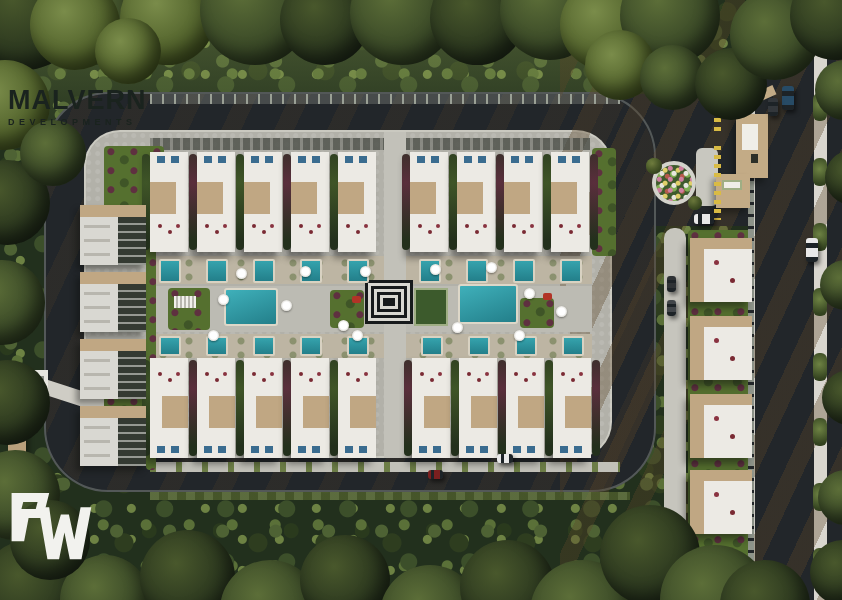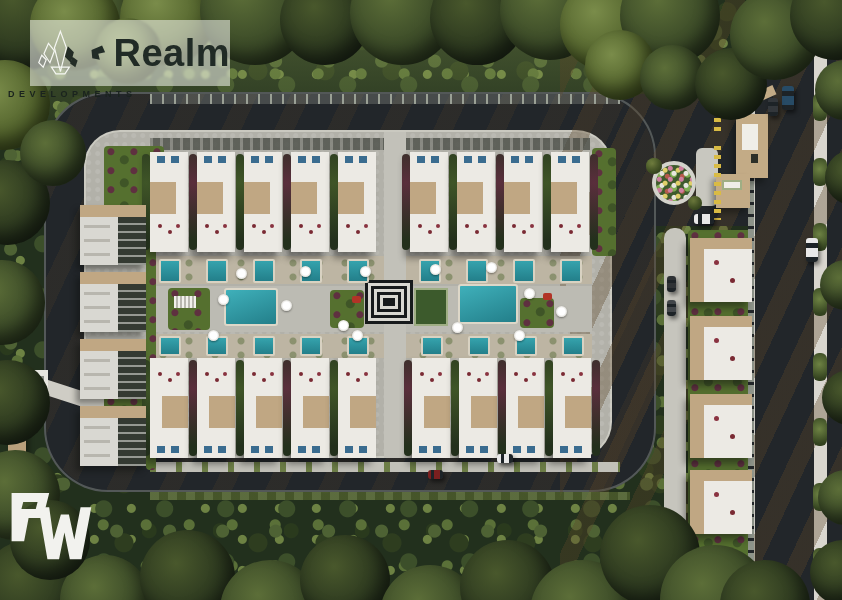--- a/index.html
+++ b/index.html
@@ -182,39 +182,22 @@
   </div>
   <div class="abs crosswalk" style="left:714px;top:100px;height:34px;"></div>
   <div class="abs crosswalk" style="left:714px;top:146px;height:74px;"></div>
 
   <div class="abs left-wall"></div>
   <div class="abs left-sign">
       <i></i>
     </div>
   <div class="abs road-glyph"></div>
 
-  <div class="abs realm-box">
-    <svg width="54" height="56" viewBox="0 0 60 62">
-      <g fill="none" stroke="#f6f7f3" stroke-width="1.6">
-        <path d="M30 2 L38 24 L30 56 L22 24 Z"></path>
-        <path d="M14 18 L22 28 L16 44 L8 32 Z"></path>
-        <path d="M5 34 L11 40 L7 50 L1 44 Z"></path>
-        <path d="M18 50 L42 50 L36 59 L24 59 Z"></path>
-      </g>
-      <g fill="#232c26">
-        <path d="M40 22 L48 30 L44 44 L36 36 Z"></path>
-        <path d="M46 36 L53 41 L50 50 L43 45 Z"></path>
-      </g>
-    </svg>
-    <svg width="20" height="20" viewBox="0 0 22 22">
-      <path fill="#222c27" d="M2 7 L16 1 L20 10 L11 12 L13 20 L3 18 Z"></path>
-    </svg>
-    <span class="realm-text">Realm</span>
-  </div>
   <div class="abs malvern">
+    <div class="name">MALVERN</div>
     <div class="sub">DEVELOPMENTS</div>
   </div>
   <div class="abs pw-logo">
     <svg width="86" height="78" viewBox="0 0 96 84">
       <g fill="#f2f2ee">
         <path fill-rule="evenodd" d="M4 4 H46 L39 32 H23 L18 58 H4 Z M17 14 L15 22 H31 L33 14 Z"></path>
         <path d="M34 20 L44 78 H57 L63 48 L69 78 H82 L93 20 H81 L74 56 L68 28 H59 L51 56 L46 20 Z"></path>
       </g>
     </svg>
   </div>

